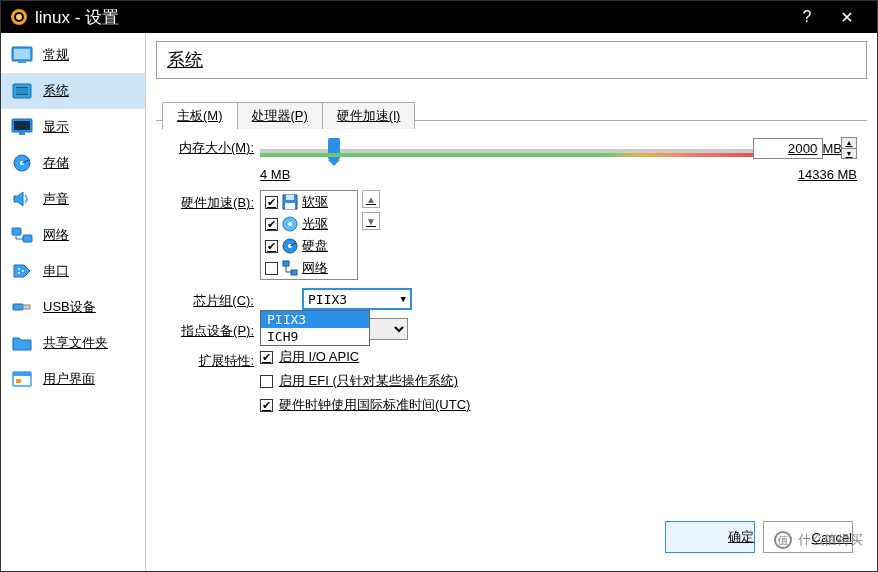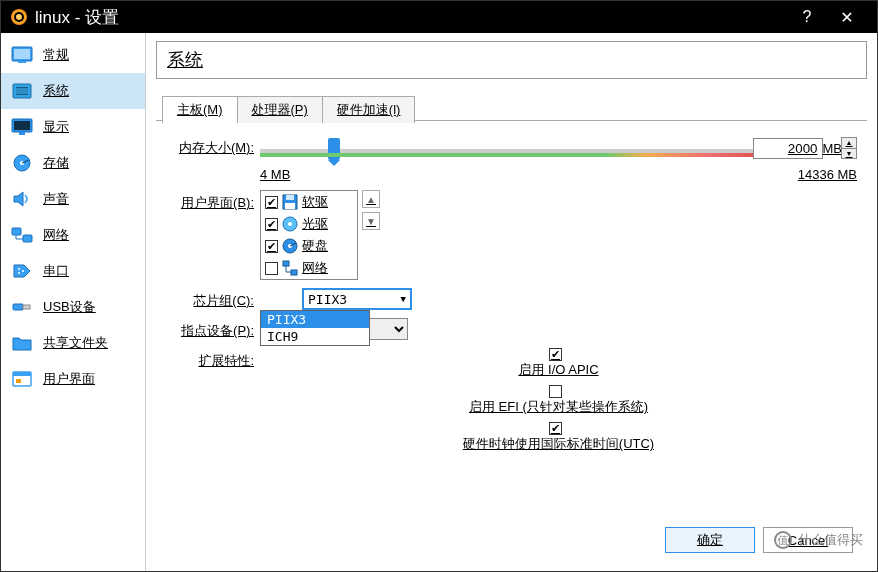--- a/index.html
+++ b/index.html
@@ -19,21 +19,21 @@
   .nav-item { display: flex; align-items: center; height: 36px; padding: 0 10px; cursor: pointer; gap: 10px; }
   .nav-item.active { background: #cde6f7; }
   .nav-icon { width: 22px; height: 18px; display: inline-flex; align-items: center; justify-content: center; flex-shrink:0; }
   .nav-icon svg { width: 22px; height: 18px; }
   
   .main { flex: 1; display: flex; flex-direction: column; padding: 8px 10px 8px 10px; min-width:0; }
   
   .page-title { border: 1px solid #999; padding: 6px 10px; font-size: 18px; margin-bottom: 6px; }
   
   .tabbar { display: flex; border-bottom: 0; margin-bottom: 0; padding-left: 6px; margin-top: 8px; }
-  .tab { border: 1px solid #aaa; border-bottom: none; padding: 4px 14px; background: #fff; margin-right: -1px; font-size: 13px; cursor: pointer; position: relative; top: 3px; }
+  .tab { border: 1px solid #aaa; border-bottom: none; padding: 4px 14px; background: #fff; margin-right: -1px; font-size: 13px; cursor: pointer; position: relative; top: 9px; }
   .tab.active { background: #fff; z-index: 2; }
   .tab:not(.active) { background: #f4f4f4; }
   .tab-content { border-top: 1px solid #aaa; padding: 14px 10px 10px 4px; }
   
   .row { display: flex; align-items: flex-start; margin-bottom: 8px; }
   .row-label { width: 100px; text-align: right; padding-right: 6px; padding-top: 4px; font-size: 13px; }
   .row-body { flex: 1; }
   
   .slider-row { display: flex; align-items: center; }
   .slider-wrap { flex: 1; position: relative; height: 26px; display:flex; flex-direction:column; }
@@ -57,26 +57,26 @@
   select.inline { height: 22px; border: 1px solid #888; padding: 0 2px; font-size: 13px; font-family:inherit; }
   .combo { position: relative; display: inline-block; padding-left: 42px; }
   .combo-box{ display:flex; align-items:center; border:2px solid #2c90e8; width:110px; height:22px; padding:0 4px; background:#fff; font-size:13px; font-family:monospace; cursor:pointer;}
   .combo-arrow{ margin-left:auto; font-size:9px;}
   .combo-pop{ position:absolute; left:0; top:100%; width:110px; border:1px solid #666; background:#fff; font-family:monospace; font-size:13px; z-index:5;}
   .combo-opt{ padding:1px 6px; cursor:pointer;}
   .combo-opt.sel{ background:#2c90e8; color:#fff;}
   
   .chk { width: 13px; height: 13px; border: 1px solid #333; display: inline-flex; align-items: center; justify-content: center; font-size: 11px; margin-right: 6px; vertical-align:-2px; cursor:pointer;}
   .chk.checked::before{ content:"✔"; color:#000; }
-  .ext-row{ display:flex; align-items:center; margin-bottom:6px;flex-direction:column;}
+  .ext-row{ display:flex; align-items:center; margin-bottom:6px;}
   
   .pointing { width: 148px; }
   
   .footer{ display:flex; justify-content:flex-end; padding:10px 14px 10px 0; gap:8px;}
-  .btn{ min-width:90px; height:26px; border:1px solid #2c90e8; background:#eaf4fc; font-size:13px; cursor:pointer;}
+  .btn{ min-width:90px; height:32px; border:1px solid #2c90e8; background:#eaf4fc; font-size:13px; cursor:pointer;text-align:right;}
   .btn-outline{ background:#fff; border:1px solid #999;}
   
   .watermark{ position:absolute; right:14px; bottom:22px; color:#888; font-size:13px; display:flex; align-items:center; gap:6px; z-index:3; }
   .wm-icon{ width:18px; height:18px; border:2px solid #888; border-radius:50%; display:inline-flex; align-items:center; justify-content:center; font-size:11px;}
 </style>
 </head>
 <body>
 
 <div class="window" style="position:relative;">
   <div class="titlebar">
@@ -218,21 +218,21 @@
                 </div>
             </div>
             <div class="slider-labels">
               <span>4 MB</span>
               <span>14336 MB</span>
             </div>
           </div>
         </div>
 
         <div class="row">
-          <div class="row-label">用户界面(B):</div>
+          <div class="row-label">硬件加速(B):</div>
           <div class="row-body" style="display:flex;align-items:flex-start;">
             <div class="boot-list">
               <div class="boot-row">
                 <span class="boot-cb">✔</span>
                 <span class="boot-icon">
                     <svg viewBox="0 0 16 16">
                       <rect x="1" y="1" width="14" height="14" fill="#2c90e8" stroke="#15588f"></rect>
                       <rect x="4" y="1" width="8" height="5" fill="#d0e8fa"></rect>
                       <rect x="3" y="9" width="10" height="6" fill="#fff"></rect>
                     </svg>

